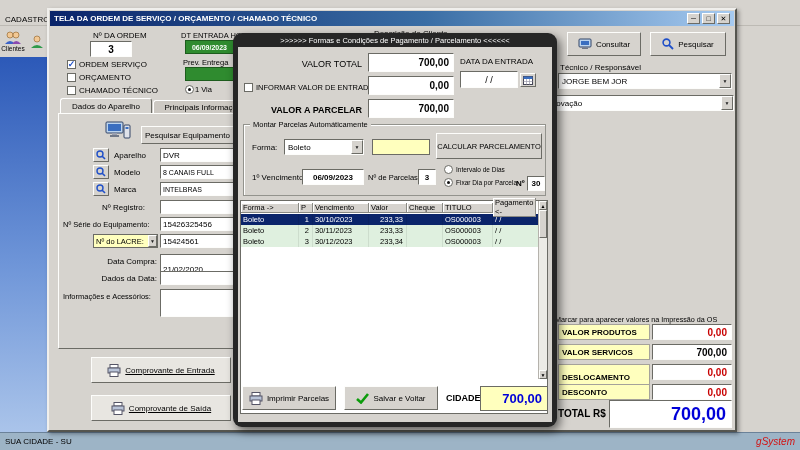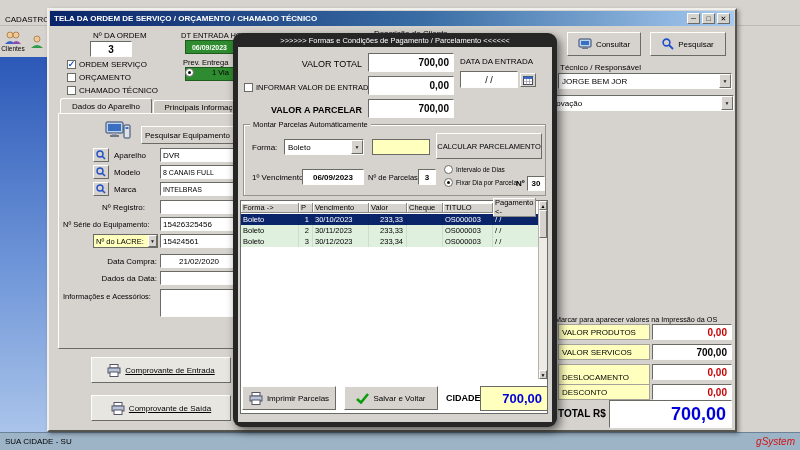--- a/index.html
+++ b/index.html
@@ -24,21 +24,21 @@
 .dot{width:3px;height:3px;border-radius:50%;background:#111;margin:auto}
 .arrow{width:12px;align-self:stretch;background:#d6d3ce;border:1px solid;border-color:#fff #6b6b65 #6b6b65 #fff;display:flex;align-items:center;justify-content:center;font-size:5px;color:#222;margin-left:auto;flex:none}
 .greenfield{background:#2f8b2f;border:1px solid #1d5c1d;color:#fff;font-size:7px;font-weight:bold;display:flex;align-items:center;justify-content:center}
 .th{background:#d6d3ce;border-right:1px solid #8a8a84;border-bottom:1px solid #8a8a84;box-shadow:inset 1px 1px 0 #fff;font-size:7.5px;display:flex;align-items:center;padding-left:2px;overflow:hidden}
 .tr{display:flex;height:11px}
 .td{font-size:7.5px;display:flex;align-items:center;padding-left:2px;border-right:1px solid rgba(0,0,0,0.08);overflow:hidden;white-space:nowrap}
 .sel{background:#0a246a;color:#fff}
 .grn{background:#dff0df}
 .c0{width:58px}.c1{width:14px}.c2{width:56px}.c3{width:38px}.c4{width:36px}.c5{width:50px}.c6{flex:1}
 .num{justify-content:flex-end;padding-right:3px}
-.tot-lbl{background:#ffffbe;border:1px solid #a5a29a;font-size:8px;font-weight:normal;display:flex;align-items:center;padding-left:3px}
+.tot-lbl{background:#ffffbe;border:1px solid #a5a29a;font-size:8px;font-weight:bold;display:flex;align-items:center;padding-left:3px}
 .tot-val{font-size:10px;font-weight:bold;display:flex;align-items:center;justify-content:flex-end;padding-right:4px}
 </style>
 </head>
 <body>
 
 <div class="screen">
 
   <div class="abs flex" style="left:0;top:13px;width:713px;height:13px;background:linear-gradient(90deg,#0e7e7e,#1a9a9a);padding:0 3px;color:#fff">
     <span style="width:8px;height:8px;background:#8ad08a;border:1px solid #e8ffe8;margin-right:4px;flex:none"></span>
     <span class="f8 nw">Programa O</span>
@@ -89,21 +89,21 @@
     <div class="abs sunken flex fc f10 b" style="left:41px;top:31px;width:42px;height:16px">
       <span>3</span>
     </div>
 
     <span class="abs f7 nw" style="left:132px;top:21px">DT ENTRADA   HORA</span>
     <div class="abs greenfield" style="left:136px;top:30px;width:49px;height:14px">
       <span>06/09/2023</span>
     </div>
     <span class="abs f7 nw" style="left:134px;top:48px">Prev. Entrega</span>
     <div class="abs greenfield" style="left:136px;top:57px;width:49px;height:14px"></div>
-    <div class="abs flex" style="left:136px;top:58px;gap:18px">
+    <div class="abs flex" style="left:136px;top:75px;gap:1px">
       <span class="rad">
           <span class="dot"></span>
         </span>
       <span class="f7 nw">1 Via</span>
     </div>
 
     <div class="abs flex" style="left:18px;top:50px;gap:3px">
       <span class="cb">
           <span class="ck">✓</span>
         </span>
@@ -181,21 +181,21 @@
 
     <div class="abs yellow flex" style="left:44px;top:224px;width:65px;height:14px;border:1px solid #6b6b65;padding-left:2px">
       <span class="f7 nw">Nº do LACRE:</span>
       <span class="arrow" style="width:9px">▼</span>
     </div>
     <div class="abs sunken flex f8" style="left:111px;top:224px;width:74px;height:14px;padding-left:2px">
       <span class="nw">15424561</span>
     </div>
 
     <span class="abs f8 nw" style="left:28px;top:247px;width:80px;text-align:right">Data Compra:</span>
-    <div class="abs sunken flex f8" style="left:111px;top:244px;width:74px;height:14px;padding-left:18px">
+    <div class="abs sunken flex f8" style="left:111px;top:244px;width:74px;height:30px;padding-left:2px">
       <span class="nw">21/02/2020</span>
     </div>
 
     <span class="abs f8 nw" style="left:28px;top:264px;width:80px;text-align:right">Dados da Data:</span>
     <div class="abs sunken" style="left:111px;top:261px;width:74px;height:14px"></div>
 
     <span class="abs f7 nw" style="left:14px;top:282px">Informações e Acessórios:</span>
     <div class="abs sunken" style="left:111px;top:279px;width:74px;height:28px"></div>
 
     <div class="abs raised btn" style="left:42px;top:347px;width:140px;height:26px;background:#e8e6e1">

